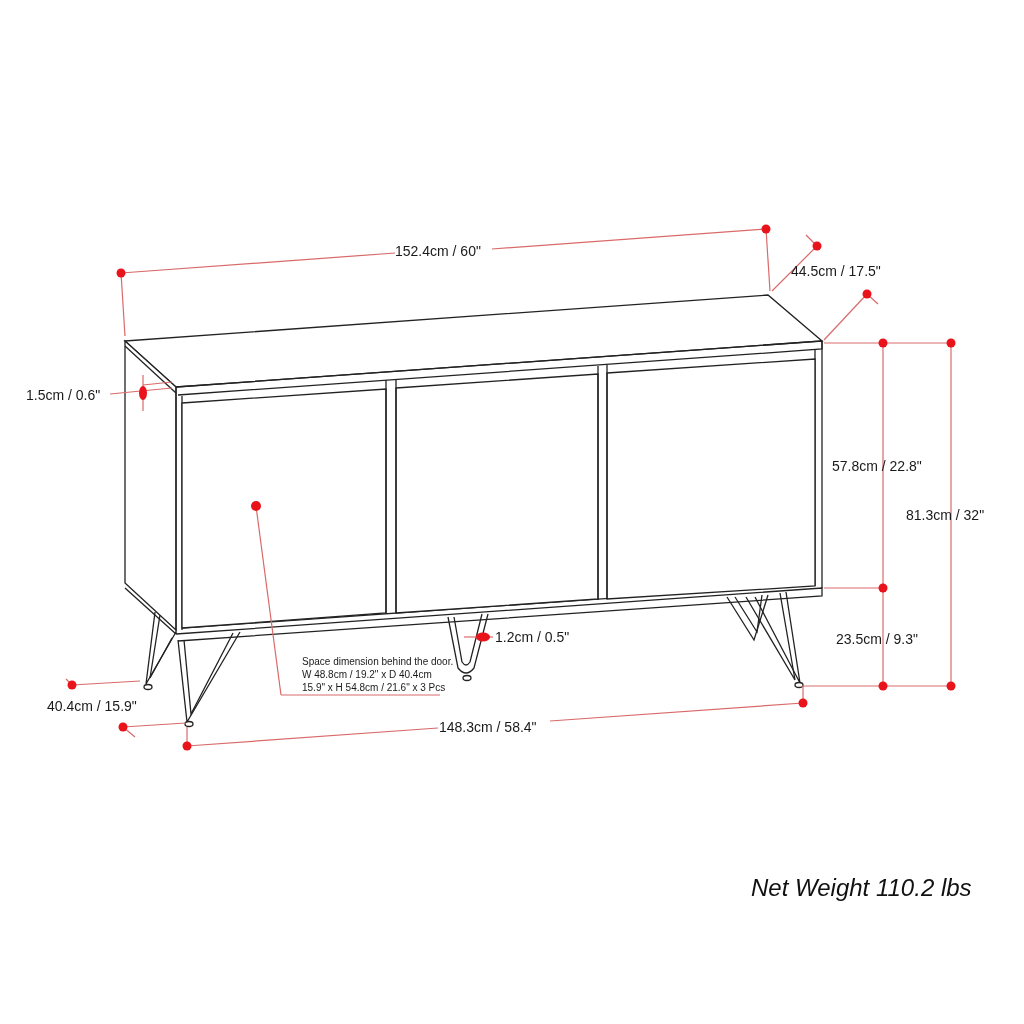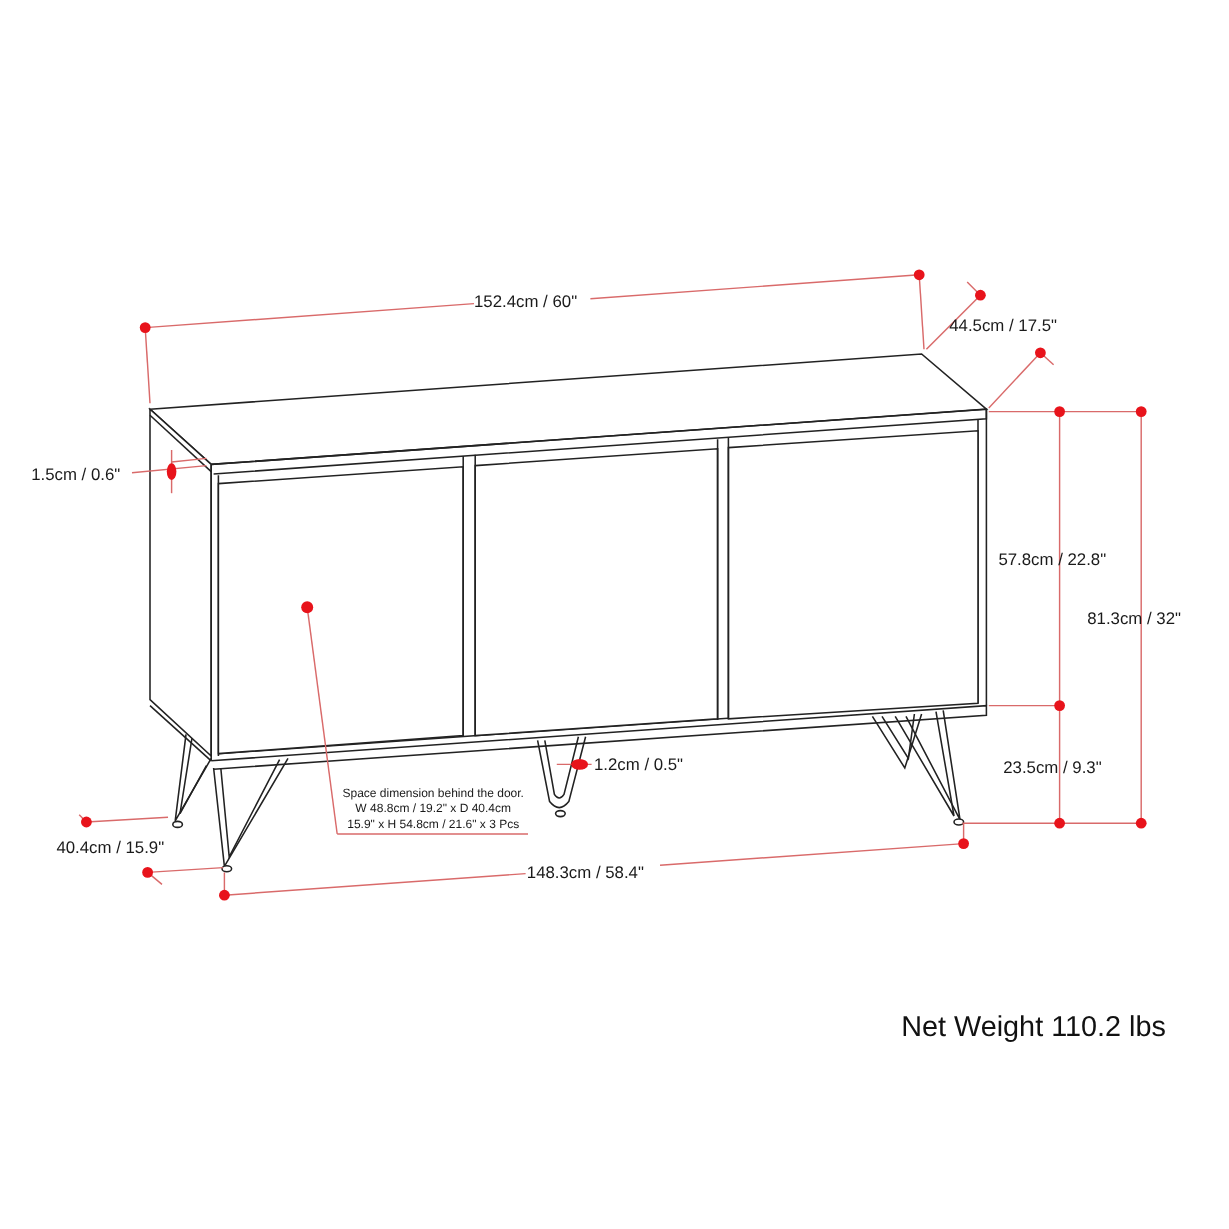--- a/index.html
+++ b/index.html
@@ -1,20 +1,20 @@
 <!DOCTYPE html>
 <html><head>
 <meta charset="utf-8">
 <style>
   html, body { margin: 0; padding: 0; background: #ffffff; }
   body { width: 1024px; height: 1024px; position: relative; overflow: hidden; font-family: "Liberation Sans", sans-serif; }
   #diagram { position: absolute; left: 0; top: 0; width: 1024px; height: 1024px; }
   .lbl { position: absolute; color: #1a1a1a; font-family: "Liberation Sans", sans-serif; white-space: nowrap; line-height: 1; }
   .dim { font-size: 14px; }
-  .note { font-size: 10px; text-align: center; line-height: 13px; }
+  .note { font-size: 10px; text-align: left; line-height: 13px; margin-left: 21px; }
   .weight { font-size: 24px; color: #111; }
 </style>
 </head>
 <body>
 
 <svg id="diagram" viewBox="0 0 1024 1024" xmlns="http://www.w3.org/2000/svg">
 
   <g fill="none" stroke="#222" stroke-width="1.3">
 
     <polygon points="125,341 768,295 822,341 176,387" fill="#fff"></polygon>
@@ -137,13 +137,13 @@
 <div class="lbl dim" style="left:495px; top:630px;">1.2cm / 0.5"</div>
 <div class="lbl dim" style="left:47px; top:699px;">40.4cm / 15.9"</div>
 <div class="lbl dim" style="left:439px; top:720px;">148.3cm / 58.4"</div>
 
 <div class="lbl note" style="left:281px; top:655px; width:160px;">
   <div>Space dimension behind the door.</div>
   <div>W 48.8cm / 19.2" x D 40.4cm</div>
   <div>15.9" x H 54.8cm / 21.6" x 3 Pcs</div>
 </div>
 
-<div class="lbl weight" style="left:751px; top:844px;">Net Weight 110.2 lbs</div>
+<div class="lbl weight" style="left:751px; top:876px;font-style:italic;">Net Weight 110.2 lbs</div>
 
 </body></html>

